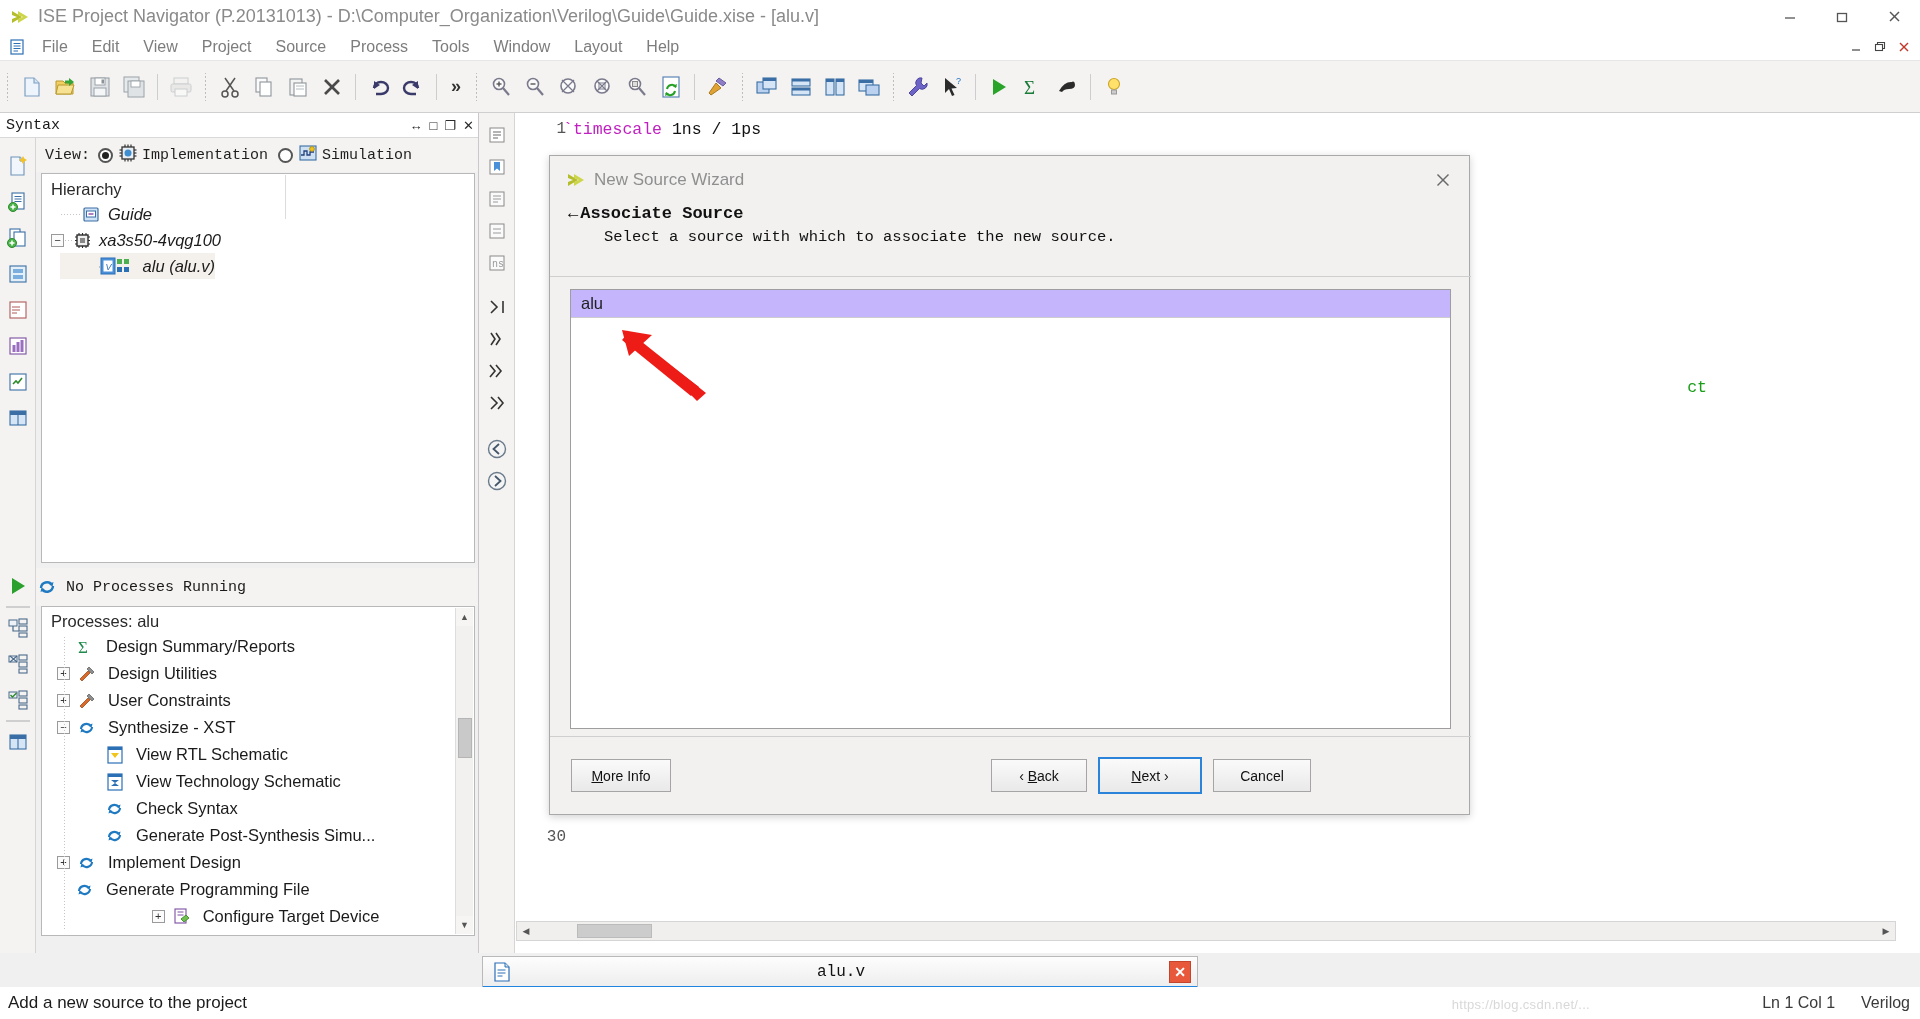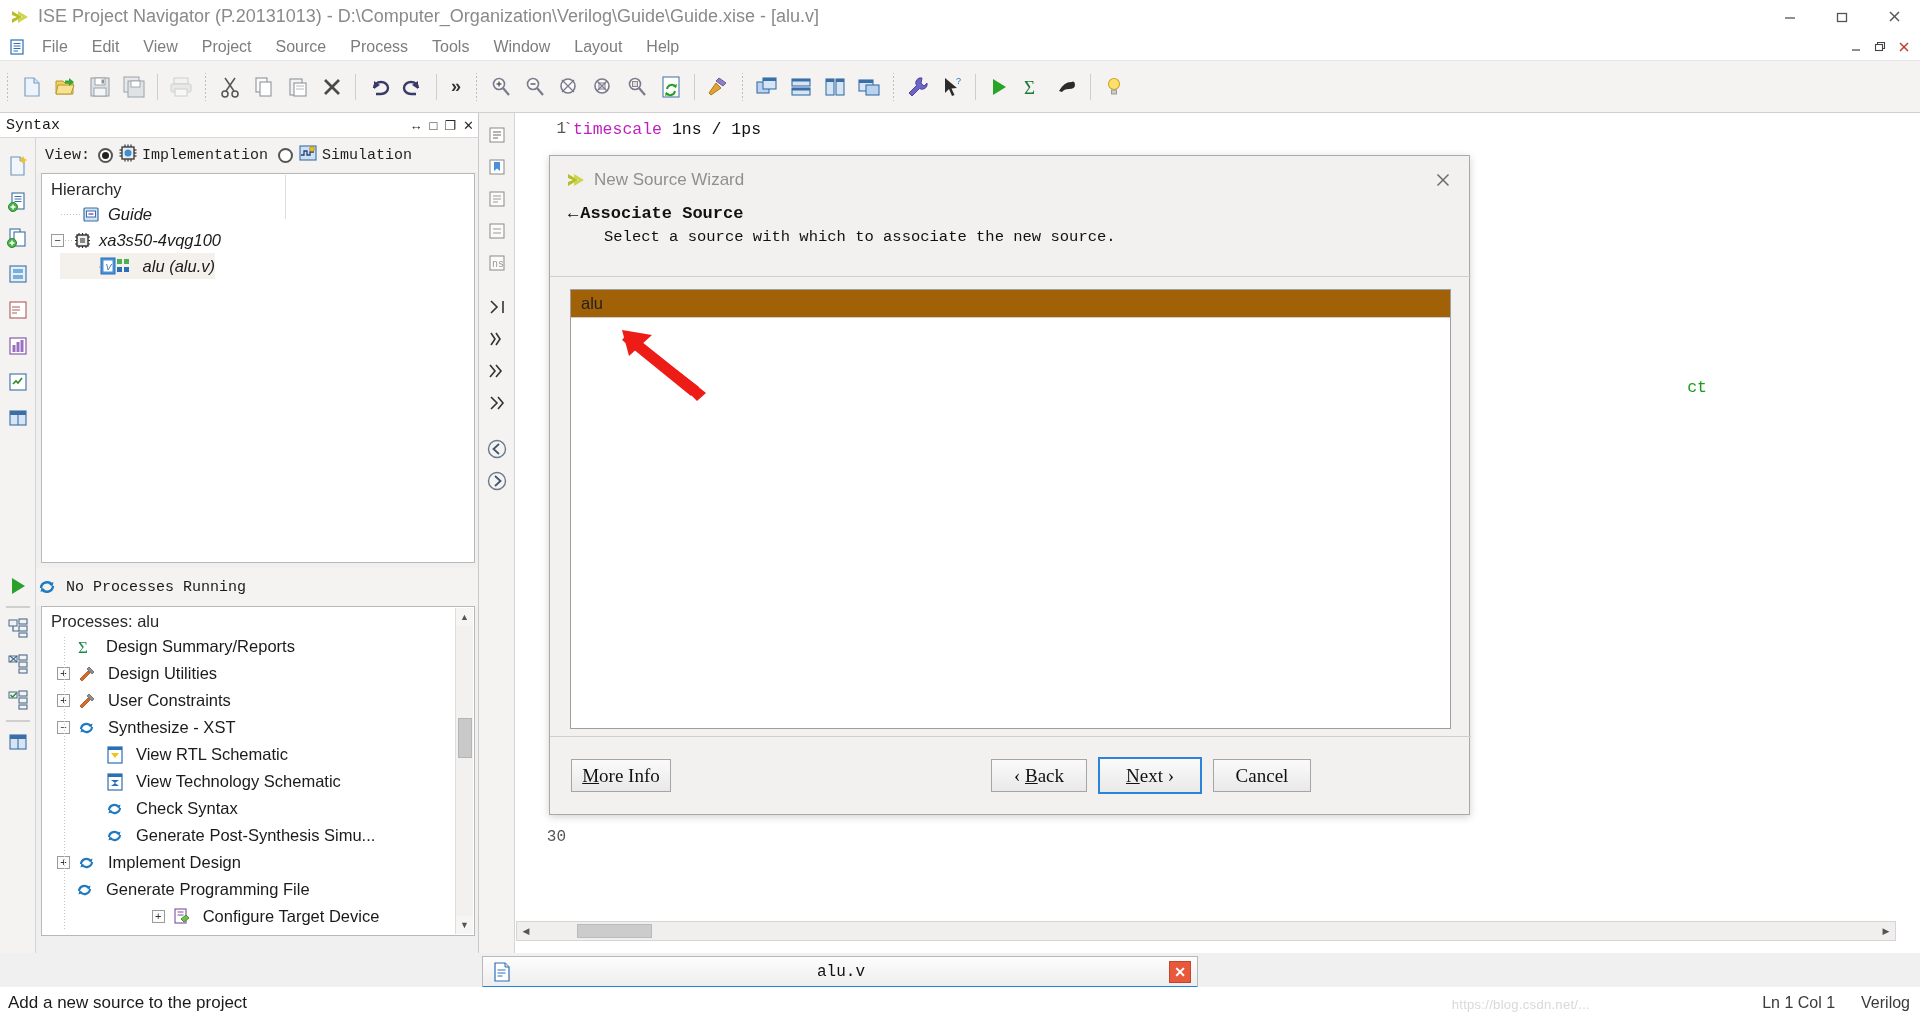--- a/index.html
+++ b/index.html
@@ -178,27 +178,27 @@
   .dlg-h1 { display:flex; align-items:center; font-family:"Liberation Mono", monospace;
     font-size:17px; font-weight:bold; color:#111; }
   .back-arrow { margin-right:2px; font-size:17px; color:#111; }
   .dlg-sub { font-family:"Liberation Mono", monospace; font-size:15.5px; color:#111; margin:5px 0 0 36px; }
   .dlg-sep { position:absolute; left:0; top:120px; width:921px; height:1px; background:#cfcfcf; }
   .dlg-list {
     position:absolute; left:20px; top:133px; width:881px; height:440px;
     background:#ffffff; border:1px solid #9e9e9e;
   }
   .dlg-list-header {
-    height:28px; background:#a16207; border-bottom:1px solid #cdcdcd;
+    height:28px; background:#c4b5fd; border-bottom:1px solid #cdcdcd;
     display:flex; align-items:center; padding-left:10px; font-size:16.5px; color:#222;
   }
   .dlg-footer { position:absolute; left:0; bottom:0; width:921px; height:78px; border-top:1px solid #cfcfcf; }
   .dlg-btn {
     position:absolute; height:33px; background:linear-gradient(to bottom,#fafafa,#e9e9e9);
-    border:1px solid #a5a5a5; font-family:Liberation Serif, serif; font-size:19px; color:#111;
+    border:1px solid #a5a5a5; font-family:Liberation Sans, sans-serif; font-size:14px; color:#111;
     display:flex; align-items:center; justify-content:center;
   }
   .dlg-btn.default { border:2px solid #2b84da; }
   .acc { text-decoration: underline; }
 
   .arrow-svg { position:absolute; left:0; top:0; pointer-events:none; }
 </style>
 </head>
 <body>
 

